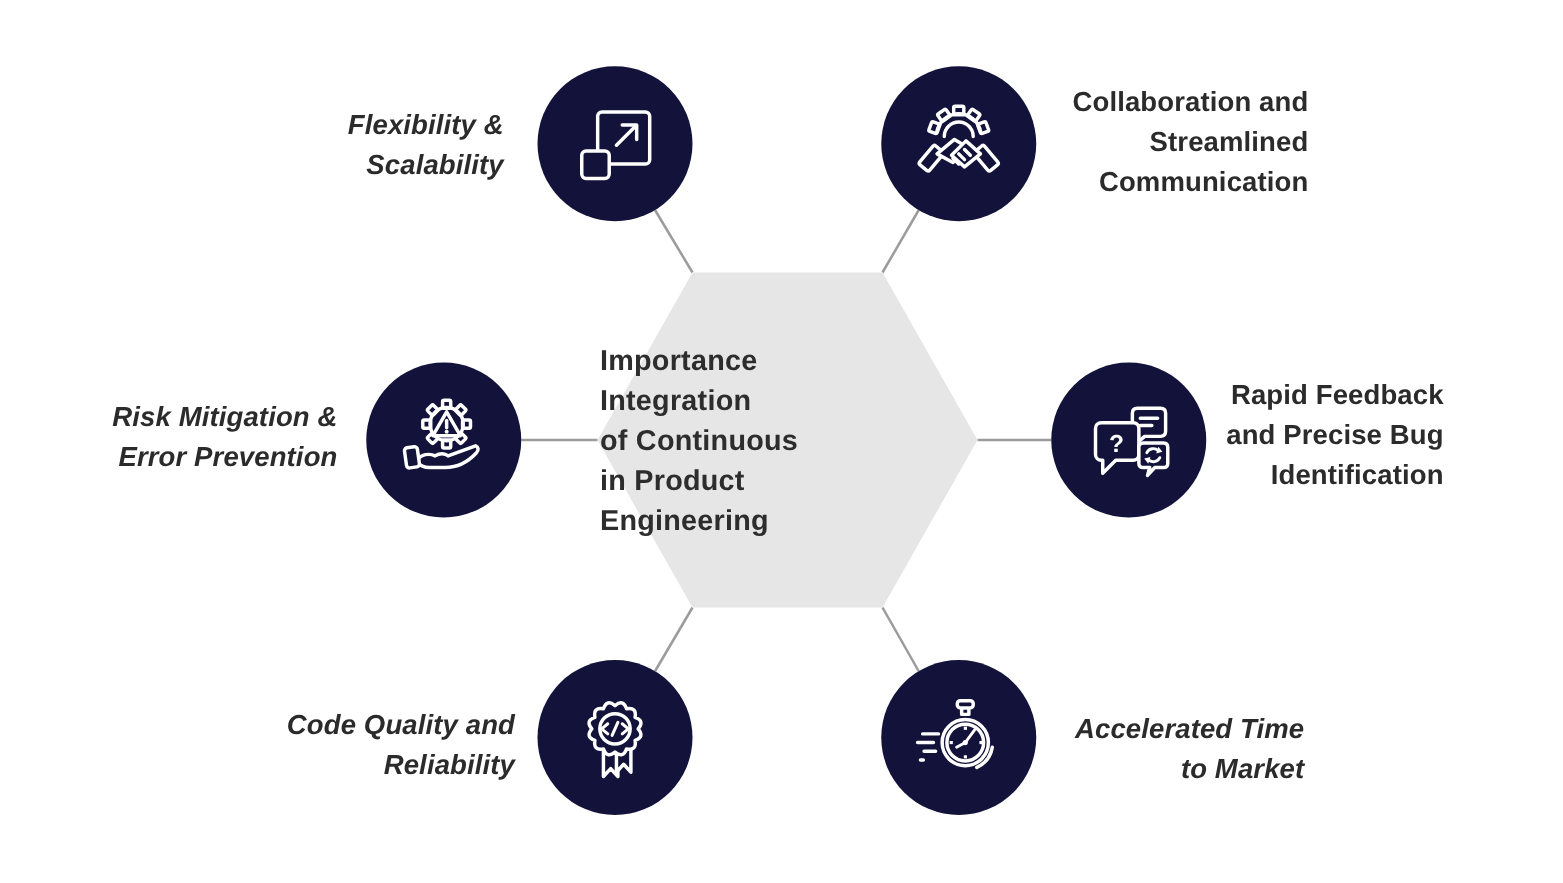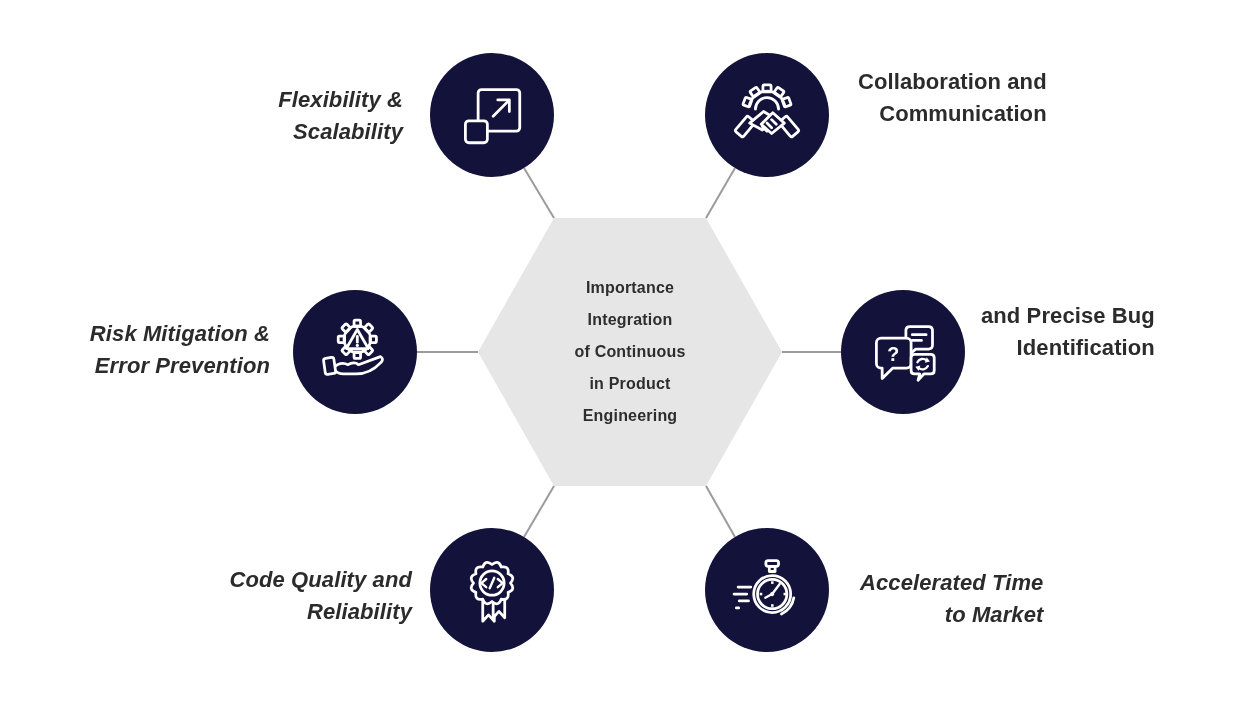--- a/index.html
+++ b/index.html
@@ -7,21 +7,21 @@
     width:1250px;height:706px;background:#ffffff;position:relative;overflow:hidden;
     font-family:"Liberation Sans","DejaVu Sans",sans-serif;
   }
   .stage{position:absolute;inset:0;}
   svg.backdrop{position:absolute;left:0;top:0;z-index:0;}
   .hex{fill:#e6e6e6;stroke:none;}
   .connector{stroke:#9b9b9b;stroke-width:2;}
   
   .center-title{
     position:absolute;left:480px;top:272px;width:300px;height:160px;z-index:1;
-    text-align:center;color:#2d2d2d;font-weight:700;font-size:16px;line-height:32px;
+    text-align:left;color:#2d2d2d;font-weight:700;font-size:23px;line-height:32px;
     letter-spacing:0.2px;
   }
   .center-title .line{display:block;}
   
   .node{
     position:absolute;width:124px;height:124px;border-radius:50%;
     background:#12123a;z-index:2;display:flex;align-items:center;justify-content:center;
   }
   .node-tl{left:430px;top:53px;}
   .node-tr{left:705px;top:53px;}
@@ -111,20 +111,21 @@
       <g transform="translate(51,42) rotate(-40)">
           <rect class="ic-fill" x="-4.5" y="-8.5" width="9" height="17" rx="1.5"></rect>
         </g>
       <path class="ic-fill" d="M17,39 L29,29 L39,35 L28,45 Z"></path>
       <path class="ic-fill" d="M47,39 L37,30 L27,40 L36,48 Z"></path>
       <path class="ic" d="M28,42 l4,4 M32,39 l4,4 M36,36 l4,4"></path>
     </svg>
   </div>
   <div class="label label-tr align-left">
     <span class="line">Collaboration and</span>
+    <span class="line">Streamlined</span>
     <span class="line">Communication</span>
   </div>
 
   <div class="node node-ml">
     <svg class="icon" viewBox="0 0 64 64">
       <g transform="translate(34,21)">
         <rect class="ic" x="-2.8" y="-16.5" width="5.6" height="5.5" rx="1"></rect>
         <g transform="rotate(45)">
             <rect class="ic" x="-2.8" y="-16.5" width="5.6" height="5.5" rx="1"></rect>
           </g>
@@ -169,20 +170,21 @@
       <path class="ic-fill" d="M13,20 H35 A4,4 0 0 1 39,24 V42 A4,4 0 0 1 35,46 H23 L14,55 V46 H13 A4,4 0 0 1 9,42 V24 A4,4 0 0 1 13,20 Z"></path>
       <text class="ic-text" x="23.5" y="40" text-anchor="middle">?</text>
       <path class="ic-fill" d="M42,34 H56 Q59,34 59,37 V48 Q59,51 56,51 H50 L45,56.5 L46.5,51 H42 Q39,51 39,48 V37 Q39,34 42,34 Z"></path>
       <path class="ic" style="stroke-width:2" d="M44.5,40.8 A5,5 0 0 1 52.5,39.4"></path>
       <polygon class="ic-solid" points="52.5,36.6 55.3,40.2 51,41.3"></polygon>
       <path class="ic" style="stroke-width:2" d="M53.5,44.2 A5,5 0 0 1 45.5,45.6"></path>
       <polygon class="ic-solid" points="45.5,48.4 42.7,44.8 47,43.7"></polygon>
     </svg>
   </div>
   <div class="label label-mr align-left">
+    <span class="line">Rapid Feedback</span>
     <span class="line">and Precise Bug</span>
     <span class="line">Identification</span>
   </div>
 
   <div class="node node-bl">
     <svg class="icon" viewBox="0 0 64 64">
       <path class="ic-fill" d="M24,40 V59 L29,53.5 L34,59 V40 Z"></path>
       <path class="ic-fill" d="M33,40 V56 L38,50.5 L43,56 V40 Z"></path>
       <path class="ic-fill" d="M48,26 Q52.8,31.6 45.9,34 Q47.2,41.2 40,39.9 Q37.6,46.8 32,42 Q26.4,46.8 24,39.9 Q16.8,41.2 18.1,34 Q11.2,31.6 16,26 Q11.2,20.4 18.1,18 Q16.8,10.8 24,12.1 Q26.4,5.2 32,10 Q37.6,5.2 40,12.1 Q47.2,10.8 45.9,18 Q52.8,20.4 48,26 Z"></path>
       <circle class="ic" cx="32" cy="26" r="10.5"></circle>

